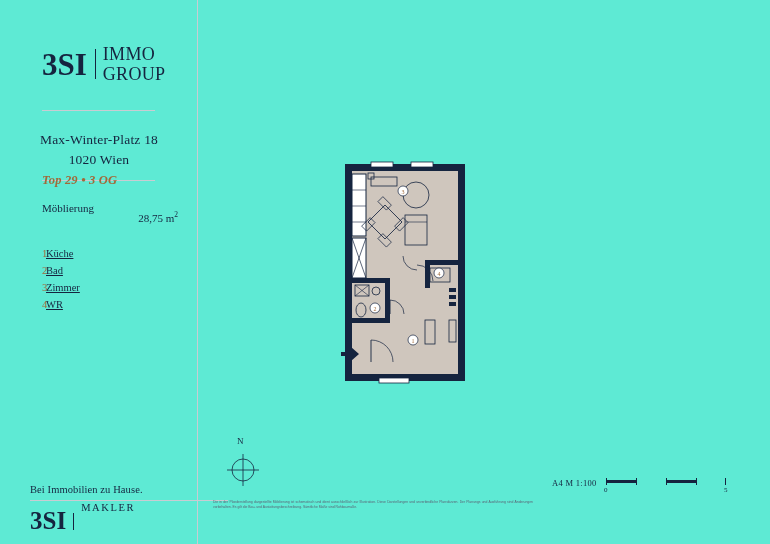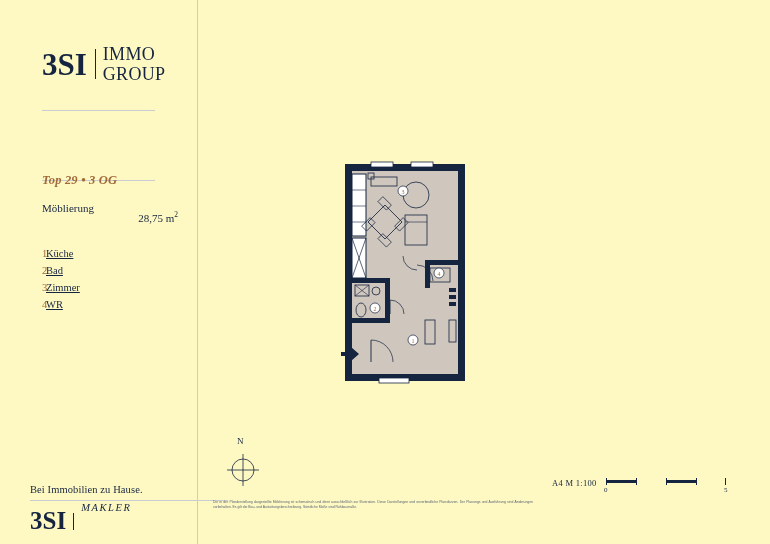--- a/index.html
+++ b/index.html
@@ -4,21 +4,21 @@
 <style>
   html,body{margin:0;padding:0;}
   body{
     width:770px;height:544px;
     background:#f2f2f2;
     font-family:"Liberation Serif", serif;
     overflow:hidden;
   }
   .page{
     position:absolute;left:0;top:0;width:770px;height:544px;
-    background:#fef9c3;
+    background:#5eead4;
   }
   
   .left-panel{
     position:absolute;left:0;top:0;width:198px;height:544px;
     border-right:1px solid #c9ccd2;
     box-sizing:border-box;
   }
   .logo{
     position:absolute;left:42px;top:44px;
     display:flex;align-items:center;
@@ -70,21 +70,21 @@
     position:absolute;left:30px;top:484px;width:168px;
   }
   .slogan{
     font-size:10.5px;color:#15243f;font-style:normal;letter-spacing:.1px;font-family:Liberation Serif, serif;
   }
   .footer-logo{
     position:absolute;left:0;top:18px;display:flex;align-items:flex-end;
   }
   .f-3si{font-size:25px;font-weight:bold;color:#15243f;line-height:1;}
   .f-bar{width:1px;height:17px;background:#15243f;margin:0 7px 3px 7px;}
-  .f-makler{font-size:10.5px;color:#15243f;letter-spacing:1.6px;margin-bottom:20px;font-style:italic;}
+  .f-makler{font-size:10.5px;color:#15243f;letter-spacing:1.6px;margin-bottom:20px;}
   .footer-rule{
     position:absolute;left:0;top:16px;width:198px;height:1px;background:#c9ccd2;
   }
   
   .right{
     position:absolute;left:199px;top:0;width:571px;height:544px;
   }
   .plan-wrap{
     position:absolute;left:142px;top:160px;width:128px;height:225px;
   }
@@ -128,20 +128,24 @@
       <div class="logo-3si">3SI</div>
       <div class="logo-bar"></div>
       <div class="logo-immo">
         <div>IMMO</div>
         <div>GROUP</div>
       </div>
     </div>
 
     <div class="divider div1"></div>
 
+    <div class="addr">
+      <div>Max-Winter-Platz 18</div>
+      <div>1020 Wien</div>
+    </div>
 
     <div class="divider div2"></div>
 
     <div class="top-og">Top 29 • 3 OG</div>
 
     <div class="wf-row">
       <span class="wf-label">Möblierung</span>
       <span class="wf-value"><span>28,75 m</span><span class="sup">2</span></span>
     </div>
 

